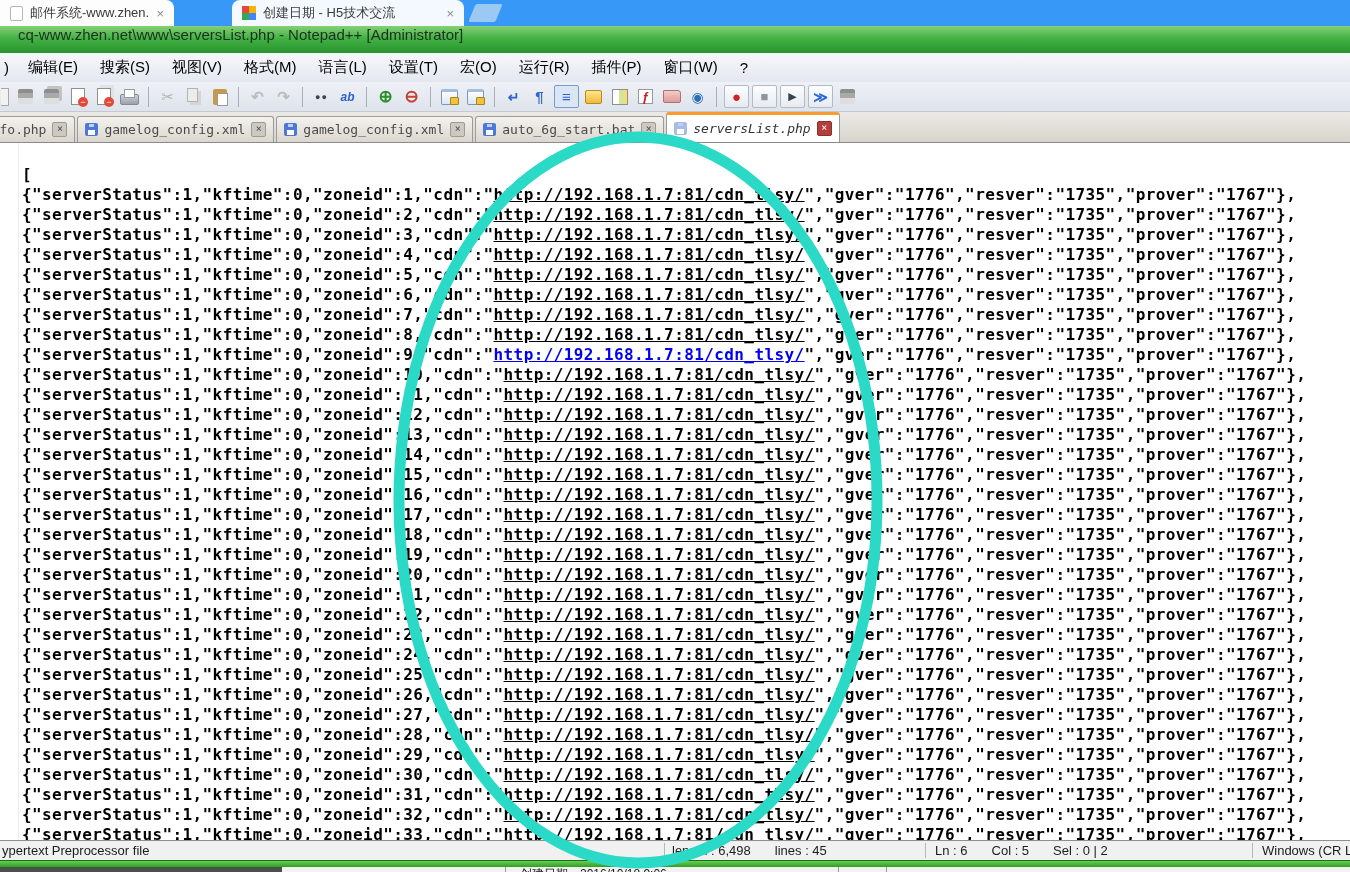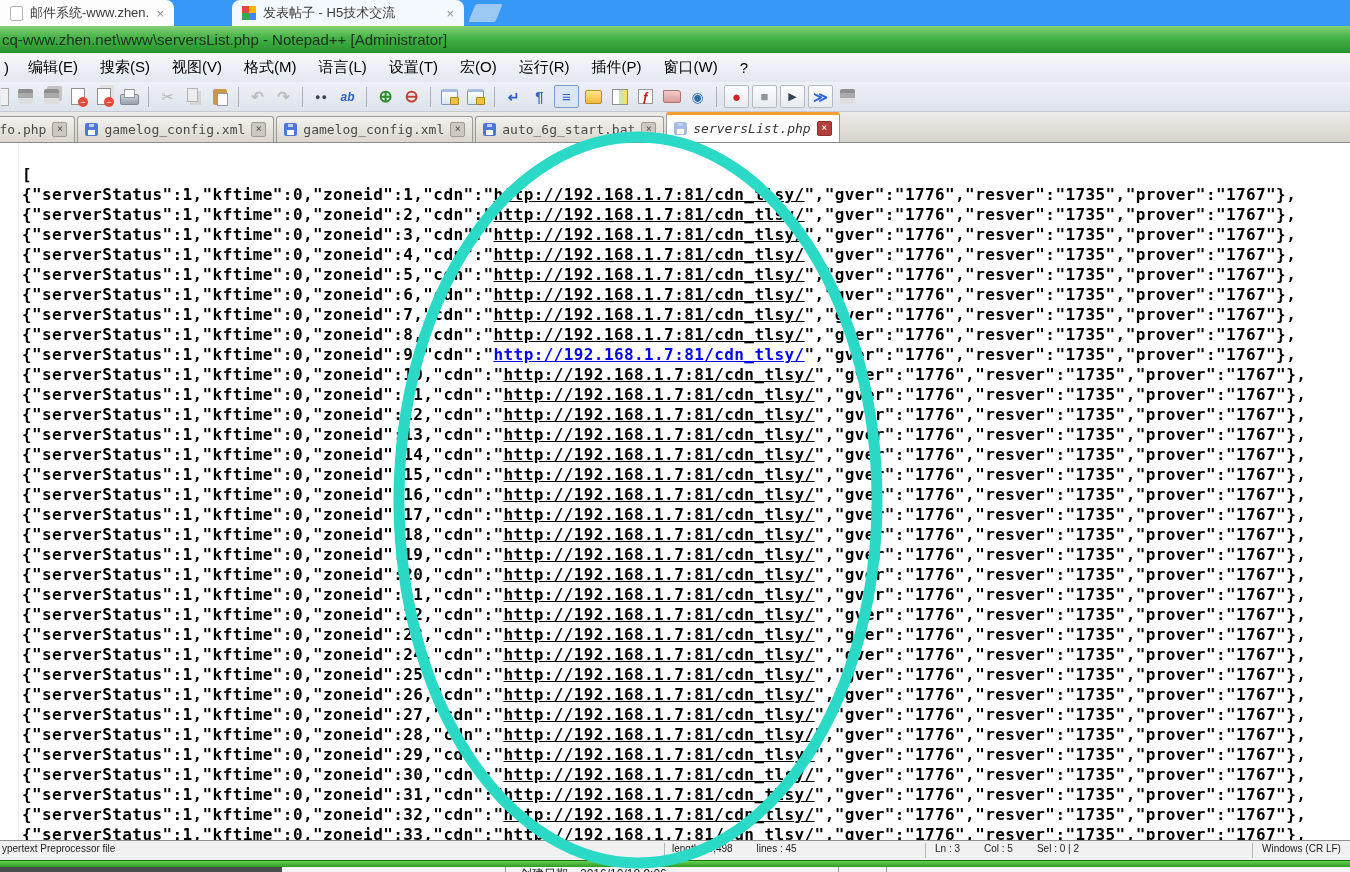--- a/index.html
+++ b/index.html
@@ -17,21 +17,21 @@
   .bfav-page{width:11px;height:13px;background:#fff;border:1px solid #b5b5b5;border-radius:2px;flex:none;}
   .bfav-grid{width:14px;height:14px;display:grid;grid-template-columns:1fr 1fr;grid-template-rows:1fr 1fr;flex:none;}
   .bfav-grid i:nth-child(1){background:#e8453c;} .bfav-grid i:nth-child(2){background:#f4b400;}
   .bfav-grid i:nth-child(3){background:#34a853;} .bfav-grid i:nth-child(4){background:#4285f4;}
   .newtab{position:absolute;left:472px;top:4px;width:27px;height:18px;background:#9cc8f4;
           transform:skewX(-22deg);border-radius:2px;}
 
   
   .titlebar{position:absolute;top:26px;height:27px;left:0;right:0;
             background:linear-gradient(180deg,#86d077 0%,#43b245 45%,#27942c 100%);
-            display:flex;align-items:center;padding-left:2px;font-size:15px;color:#1b301d;}
+            display:flex;padding-left:18px;font-size:15px;color:#1b301d;}
 
   
   .menubar{position:absolute;top:53px;height:29px;left:0;right:0;
            background:linear-gradient(#f7f8fb,#e3e7f0);display:flex;align-items:center;
            font-size:15px;color:#000;padding-left:2px;}
   .menu-item{padding:0 11px;white-space:nowrap;}
   .menu-item:first-child{padding:0 8px 0 2px;}
 
   
   .toolbar{position:absolute;top:82px;height:30px;left:0;right:0;
@@ -108,21 +108,21 @@
   .editor{position:absolute;top:143px;left:0;right:0;height:697px;background:#fff;overflow:hidden;}
   .editor-margin{position:absolute;left:0;top:0;bottom:0;width:18px;border-right:1px solid #ececec;}
   .code{position:absolute;left:22px;top:22px;font-family:"DejaVu Sans Mono","Liberation Mono",monospace;
         font-size:16px;font-weight:bold;letter-spacing:0.4px;line-height:20px;white-space:nowrap;color:#000;}
   .code-line{height:20px;}
   .cdn-link{text-decoration:underline;}
   .cdn-link.hot{color:var(--hot-link,#0000ee);}
 
   
   .statusbar{position:absolute;top:840px;height:20px;left:0;right:0;background:#f1f1f1;
-             border-top:1px solid #8f8f8f;font-size:10px;color:#1c1c1c;overflow:hidden;box-sizing:border-box;}
+             border-top:1px solid #8f8f8f;font-size:13px;color:#1c1c1c;overflow:hidden;box-sizing:border-box;}
   .st{position:absolute;top:2px;white-space:nowrap;}
   .st-doctype{left:2px;} .st-lenlines{left:672px;} .st-lnsel{left:935px;} .st-eol{left:1262px;}
   .st .gap{display:inline-block;width:24px;}
   .stsep{position:absolute;top:2px;width:1px;height:15px;background:#b7b7b7;}
   .ssep1{left:664px;} .ssep2{left:925px;} .ssep3{left:1252px;}
 
   
   .greenstrip{position:absolute;top:860px;height:7px;left:0;right:0;
               background:linear-gradient(#65d150,#2f9d26);border-top:1px solid #1d6e18;box-sizing:border-box;}
   .belowstrip{position:absolute;top:867px;height:5px;left:0;right:0;background:#f2f2f2;overflow:hidden;}
@@ -145,21 +145,21 @@
       <span class="btitle">邮件系统-www.zhen.ne</span>
       <span class="bclose">×</span>
     </div>
     <div class="btab btab2">
       <span class="bfav-grid">
           <i></i>
           <i></i>
           <i></i>
           <i></i>
         </span>
-      <span class="btitle">发表帖子 - H5技术交流</span>
+      <span class="btitle">创建日期 - H5技术交流</span>
       <span class="bclose">×</span>
     </div>
     <div class="newtab"></div>
   </div>
 
   <div class="titlebar">
     <span>cq-www.zhen.net\www\serversList.php - Notepad++ [Administrator]</span>
   </div>
 
   <div class="menubar">
@@ -285,21 +285,21 @@
   </div>
 
   <div class="statusbar">
     <span class="st st-doctype">ypertext Preprocessor file</span>
     <span class="stsep ssep1"></span>
     <span class="st st-lenlines">
       <span>length : 6,498</span><span class="gap"></span><span>lines : 45</span>
     </span>
     <span class="stsep ssep2"></span>
     <span class="st st-lnsel">
-      <span>Ln : 3</span><span class="gap"></span><span>Col : 5</span><span class="gap"></span><span>Sel : 0 | 2</span>
+      <span>Ln : 6</span><span class="gap"></span><span>Col : 5</span><span class="gap"></span><span>Sel : 0 | 2</span>
     </span>
     <span class="stsep ssep3"></span>
     <span class="st st-eol">Windows (CR LF)</span>
   </div>
 
   <div class="greenstrip"></div>
   <div class="belowstrip">
     <div class="darkblock"></div>
     <span class="cellline cl1"></span>
     <span class="cellline cl2"></span>

